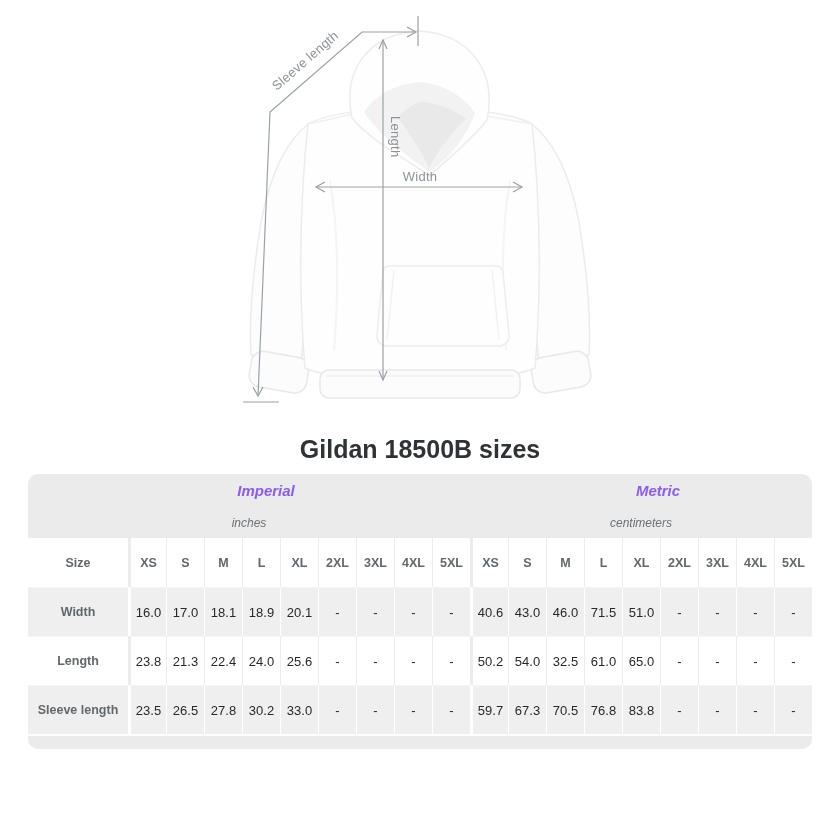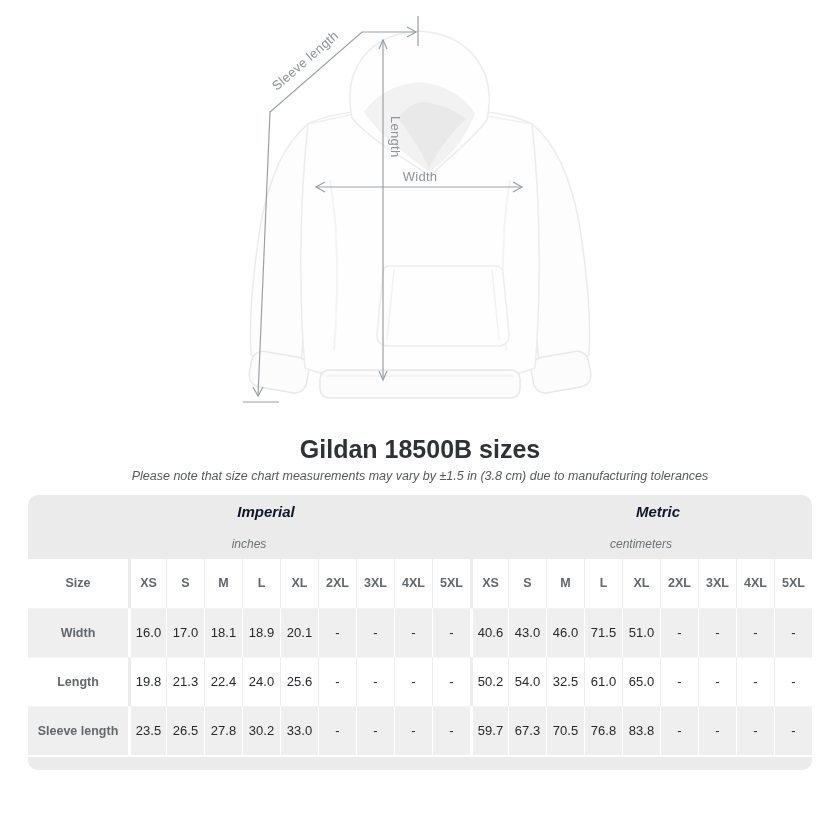--- a/index.html
+++ b/index.html
@@ -17,21 +17,21 @@
   h1.title{margin:6px 0 0;text-align:center;font-size:25px;line-height:1.2;color:#303336;font-weight:bold;}
   p.note{margin:5px 0 0;text-align:center;font-style:italic;font-size:12.5px;line-height:1.25;color:var(--notetext);}
 
   table.size-chart{width:784px;margin:10px auto 0;border-collapse:separate;border-spacing:0;table-layout:fixed;}
   .size-chart th,.size-chart td{padding:0;text-align:center;vertical-align:middle;}
 
   
   th.sec{background:var(--band);height:64px;}
   th.sec.sec-imperial{border-top-left-radius:10px;}
   th.sec.sec-metric{border-top-right-radius:10px;}
-  .sec-name{font-weight:bold;font-style:italic;font-size:15px;color:#0f172a;padding-left:34px;}
+  .sec-name{font-weight:bold;font-style:italic;font-size:15px;color:#8b5cf6;padding-left:34px;}
   .sec-unit{font-style:italic;font-size:12px;color:#6c7276;margin-top:17px;font-weight:normal;}
 
   
   tr.size-row th{height:49px;background:#fff;font-size:12.5px;font-weight:bold;color:var(--labeltext);border-left:1px solid var(--divider);}
   tr.size-row th:first-child{border-left:none;}
   tr.size-row th.groupstart{border-left-width:3px;}
 
   
   tr.datarow td{height:49px;font-size:13px;color:var(--valuetext);border-left:1px solid var(--divider);border-top:1px solid rgba(244,244,244,.8);}
   tr.datarow td:first-child{border-left:none;}
@@ -96,21 +96,20 @@
         <polyline points="325,182 316,187 325,192"></polyline>
         <polyline points="513,182 522,187 513,192"></polyline>
       </g>
     </g>
     <text class="meas" x="308" y="64" text-anchor="middle" transform="rotate(-41 308 64)">Sleeve length</text>
     <text class="meas" transform="translate(391 116) rotate(90)">Length</text>
     <text class="meas" x="420" y="181" text-anchor="middle">Width</text>
   </svg>
 
   <h1 class="title">Gildan 18500B sizes</h1>
-  <p class="note">Please note that size chart measurements may vary by ±1.5 in (3.8 cm) due to manufacturing tolerances</p>
 
   <table class="size-chart">
     <colgroup>
       <col style="width:100px">
       <col span="18">
     </colgroup>
     <thead>
       <tr>
         <th class="sec sec-imperial" colspan="10">
           <div class="sec-name">Imperial</div>
@@ -161,21 +160,21 @@
           <td>46.0</td>
           <td>71.5</td>
           <td>51.0</td>
           <td>-</td>
           <td>-</td>
           <td>-</td>
           <td>-</td>
         </tr>
         <tr class="datarow">
           <td class="rowlabel">Length</td>
-          <td class="groupstart">19.8</td>
+          <td class="groupstart">23.8</td>
           <td>21.3</td>
           <td>22.4</td>
           <td>24.0</td>
           <td>25.6</td>
           <td>-</td>
           <td>-</td>
           <td>-</td>
           <td>-</td>
           <td class="groupstart">50.2</td>
           <td>54.0</td>

